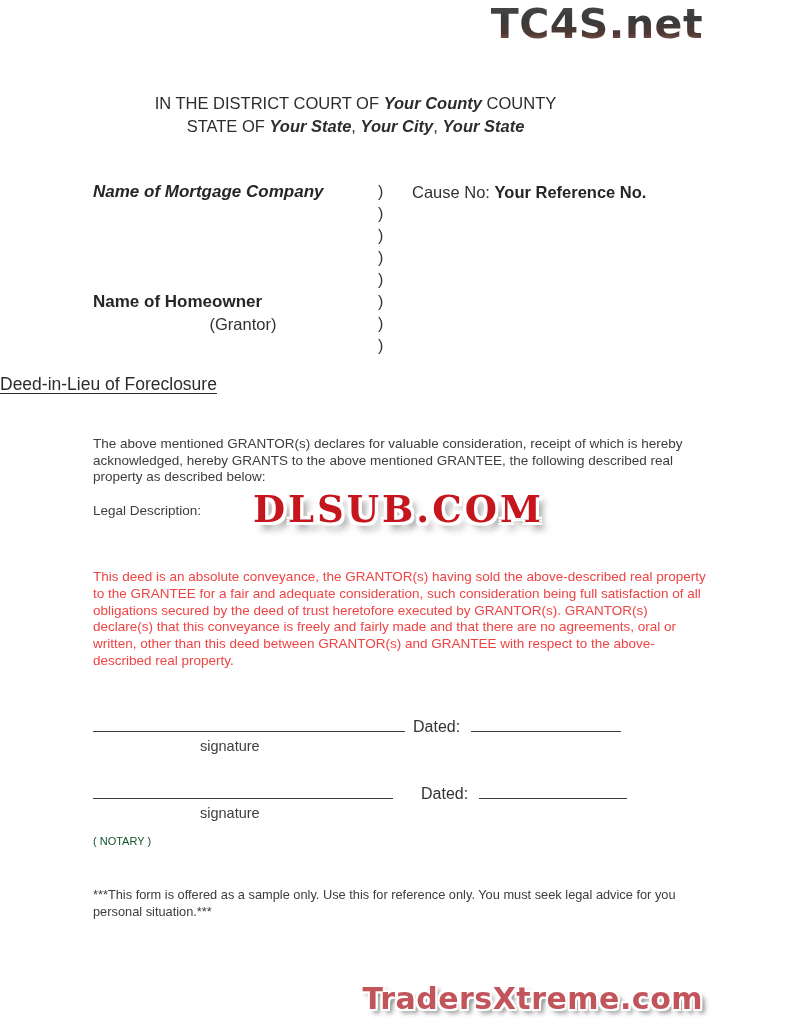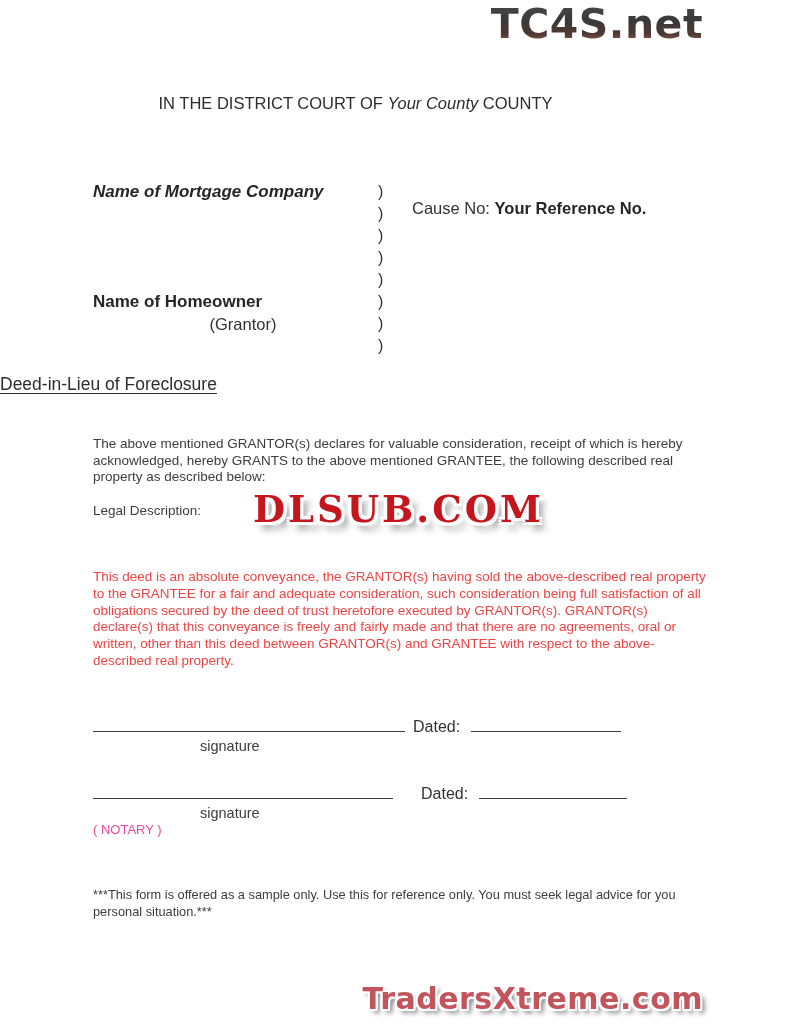--- a/index.html
+++ b/index.html
@@ -15,32 +15,32 @@
     font-size:41px; letter-spacing:0.5px;
     background:linear-gradient(180deg,#4b4b4b 0%,#3a3a3a 42%,#4e3833 70%,#8e6055 90%,#c7a89d 100%);
     -webkit-background-clip:text; background-clip:text; color:transparent;
   }
 
   
   .court-header {
     position:absolute; top:92px; left:0; right:0;
     text-align:center; font-size:16.5px; line-height:23px; color:#2d2d2d;
   }
-  .bi { font-weight:normal; font-style:italic;margin-top:40px; }
+  .bi { font-weight:bold; font-style:italic;margin-top:40px; }
 
   
   .caption { position:absolute; top:181px; left:93px; width:612px; height:178px; }
   .parties { position:absolute; left:0; top:0; width:300px; }
   .party-name  { font-size:17px; font-weight:bold; line-height:22px; color:#262626; white-space:nowrap; }
   .party-name.italic { font-style:italic; }
   .party-role  { font-size:16.5px; line-height:22px; text-align:center; color:#333333; }
   .parties-group2 { position:absolute; top:110px; left:0; width:300px; }
   .parens { position:absolute; left:285px; top:0; }
   .paren-line { font-size:16px; line-height:22px; height:22px; color:#333333; }
-  .cause { position:absolute; left:319px; top:16px; font-size:16.5px; line-height:22px; white-space:nowrap; color:#333333; }
+  .cause { position:absolute; left:319px; top:0; font-size:16.5px; line-height:22px; white-space:nowrap; color:#333333; }
   .cause b { color:#262626; }
 
   
   .doc-title { position:absolute; top:374px; left:0; right:0; font-size:17.5px; color:#2d2d2d; }
   .doc-title span { text-decoration:underline; text-underline-offset:3px; }
 
   
   .para1 { position:absolute; top:436px; left:93px; width:614px; font-size:13.5px; line-height:16.6px; color:#3d3d3d; }
   .legal-row { position:absolute; top:487px; left:93px; width:614px; height:50px; }
   .legal-label { position:absolute; left:0; top:16px; font-size:13.5px; color:#3d3d3d; }
@@ -62,21 +62,21 @@
   .sig-row { white-space:nowrap; font-size:16px; color:#333333; }
   .sig1 { position:absolute; top:716px; left:93px; width:616px; }
   .sig1 .l1 { width:312px; }
   .sig1 .l2 { width:150px; margin-left:6px; }
   .sig1 .dated { margin-left:8px; }
   .sig-caption { font-size:14.5px; color:#3d3d3d; margin-top:2px; margin-left:107px; }
   .sig2 { position:absolute; top:783px; left:93px; width:616px; }
   .sig2 .l1 { width:300px; }
   .sig2 .l2 { width:148px; margin-left:6px; }
   .sig2 .dated { margin-left:28px; }
-  .notary { font-size:13px; color:#ec4899; margin-top:1px; }
+  .notary { font-size:11px; color:#14532d; margin-top:14px; }
 
   
   .footnote { position:absolute; top:859px; left:93px; width:614px; font-size:12.8px; line-height:16.5px; color:#3d3d3d;margin-top:28px; }
 
   
   .logo-bottom {
     position:absolute; top:981px; right:8px;
     font-family:"DejaVu Sans", sans-serif; font-weight:bold;
     font-size:30px; letter-spacing:0.5px; color:#c2555c;
     text-shadow:
@@ -87,20 +87,21 @@
 </style>
 </head>
 <body>
 
 <div class="page">
 
   <div class="logo-top">TC4S.net</div>
 
   <div class="court-header">
     <div><span>IN THE DISTRICT COURT OF </span><span class="bi">Your County</span><span> COUNTY</span></div>
+    <div><span>STATE OF </span><span class="bi">Your State</span><span>, </span><span class="bi">Your City</span><span>, </span><span class="bi">Your State</span></div>
   </div>
 
   <div class="caption">
     <div class="parties">
       <div class="party-name italic">Name of Mortgage Company</div>
     </div>
     <div class="parties-group2">
       <div class="party-name">Name of Homeowner</div>
       <div class="party-role">(Grantor)</div>
     </div>

